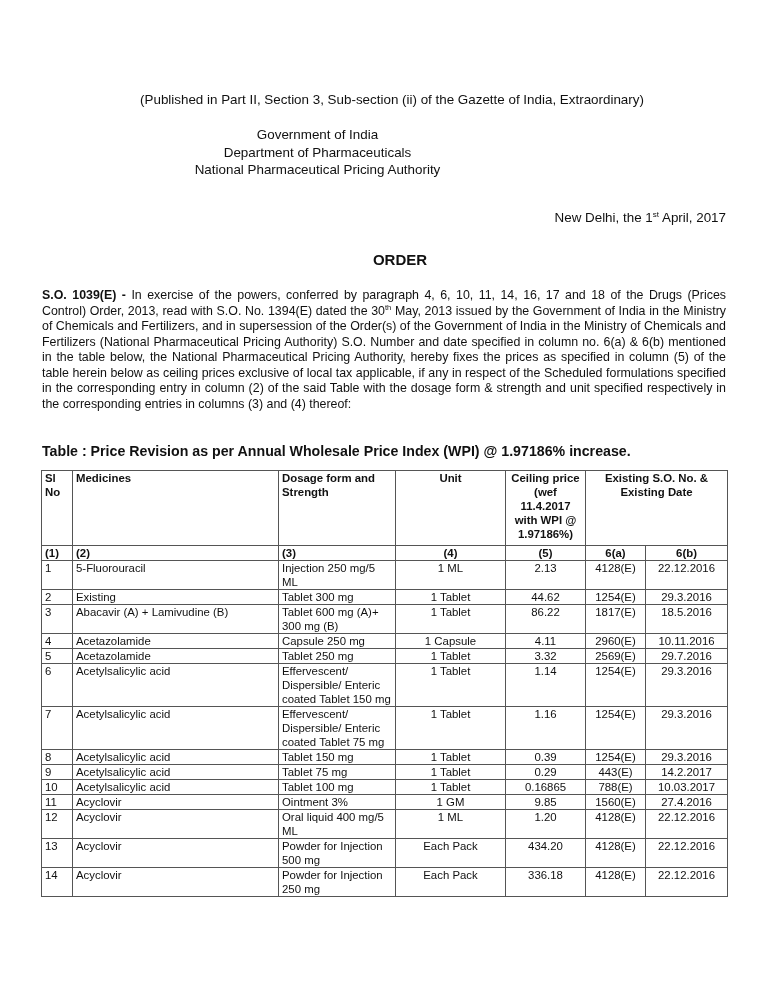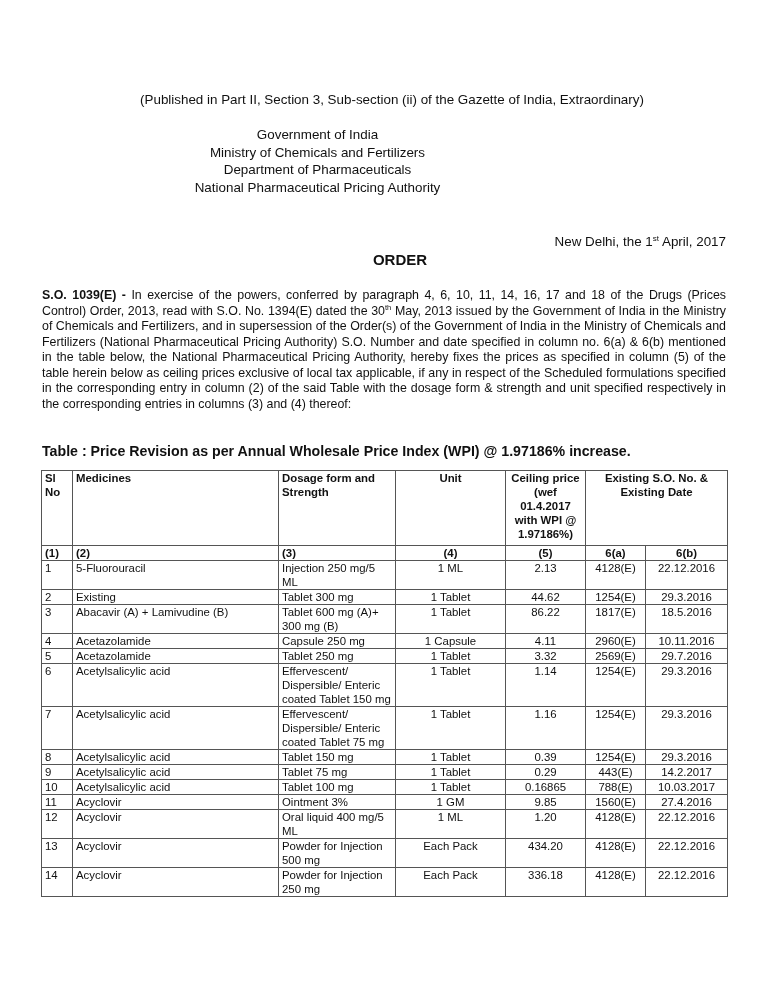--- a/index.html
+++ b/index.html
@@ -11,21 +11,20 @@
     position: absolute; top: 92px; left: 8px; width: 768px;
     font-size: 13.4px; text-align: center;
   }
   #gov-block {
     position: absolute; top: 126px; left: 0; width: 635px;
     font-size: 13.4px; line-height: 17.5px; text-align: center;
   }
   #date-line {
     position: absolute; top: 210px; right: 42px;
     font-size: 13.4px;
-    margin-top: 24px;
   }
   #date-line sup { font-size: 8px; vertical-align: 5px; line-height: 0; }
   #order-title {
     position: absolute; top: 251px; left: 0; width: 768px;
     text-align: center; font-weight: bold; font-size: 15px; padding-left: 16px;
   }
   #order-body {
     position: absolute; top: 288px; left: 42px; width: 684px;
     font-size: 12.4px; line-height: 15.5px; text-align: justify;
   }
@@ -50,21 +49,20 @@
   .c { text-align: center; }
   .l { text-align: left; }
 </style>
 </head>
 <body>
 
 <div id="published">(Published in Part II, Section 3, Sub-section (ii) of the Gazette of India, Extraordinary)</div>
 
 <div id="gov-block">
   <div>Government of India</div>
-  <div>Ministry of Chemicals and Fertilizers</div>
   <div>Department of Pharmaceuticals</div>
   <div>National Pharmaceutical Pricing Authority</div>
 </div>
 
 <div id="date-line"><span>New Delhi, the 1</span><sup>st</sup><span> April, 2017</span></div>
 
 <div id="order-title">ORDER</div>
 
 <div id="order-body"><b>S.O. 1039(E) -</b><span> In exercise of the powers, conferred by paragraph 4, 6, 10, 11, 14, 16, 17 and 18 of the Drugs (Prices Control) Order, 2013, read with S.O. No. 1394(E) dated the 30</span><sup>th</sup><span> May, 2013 issued by the Government of India in the Ministry of Chemicals and Fertilizers, and in supersession of the Order(s) of the Government of India in the Ministry of Chemicals and Fertilizers (National Pharmaceutical Pricing Authority) S.O. Number and date specified in column no. 6(a) &amp; 6(b) mentioned in the table below, the National Pharmaceutical Pricing Authority, hereby fixes the prices as specified in column (5) of the table herein below as ceiling prices exclusive of local tax applicable, if any in respect of the Scheduled formulations specified in the corresponding entry in column (2) of the said Table with the dosage form &amp; strength and unit specified respectively in the corresponding entries in columns (3) and (4) thereof:</span></div>
 
@@ -79,21 +77,21 @@
     <col style="width:80px">
     <col style="width:60px">
     <col style="width:82px">
   </colgroup>
   <thead>
     <tr class="hdr-main">
       <th class="l">Sl No</th>
       <th class="l">Medicines</th>
       <th class="l">Dosage form and Strength</th>
       <th class="c">Unit</th>
-      <th class="c">Ceiling price (wef 01.4.2017 with WPI @ 1.97186%)</th>
+      <th class="c">Ceiling price (wef 11.4.2017 with WPI @ 1.97186%)</th>
       <th class="c" colspan="2">Existing S.O. No. &amp; Existing Date</th>
     </tr>
     <tr class="hdr-num">
       <th class="l">(1)</th>
       <th class="l">(2)</th>
       <th class="l">(3)</th>
       <th class="c">(4)</th>
       <th class="c">(5)</th>
       <th class="c">6(a)</th>
       <th class="c">6(b)</th>

